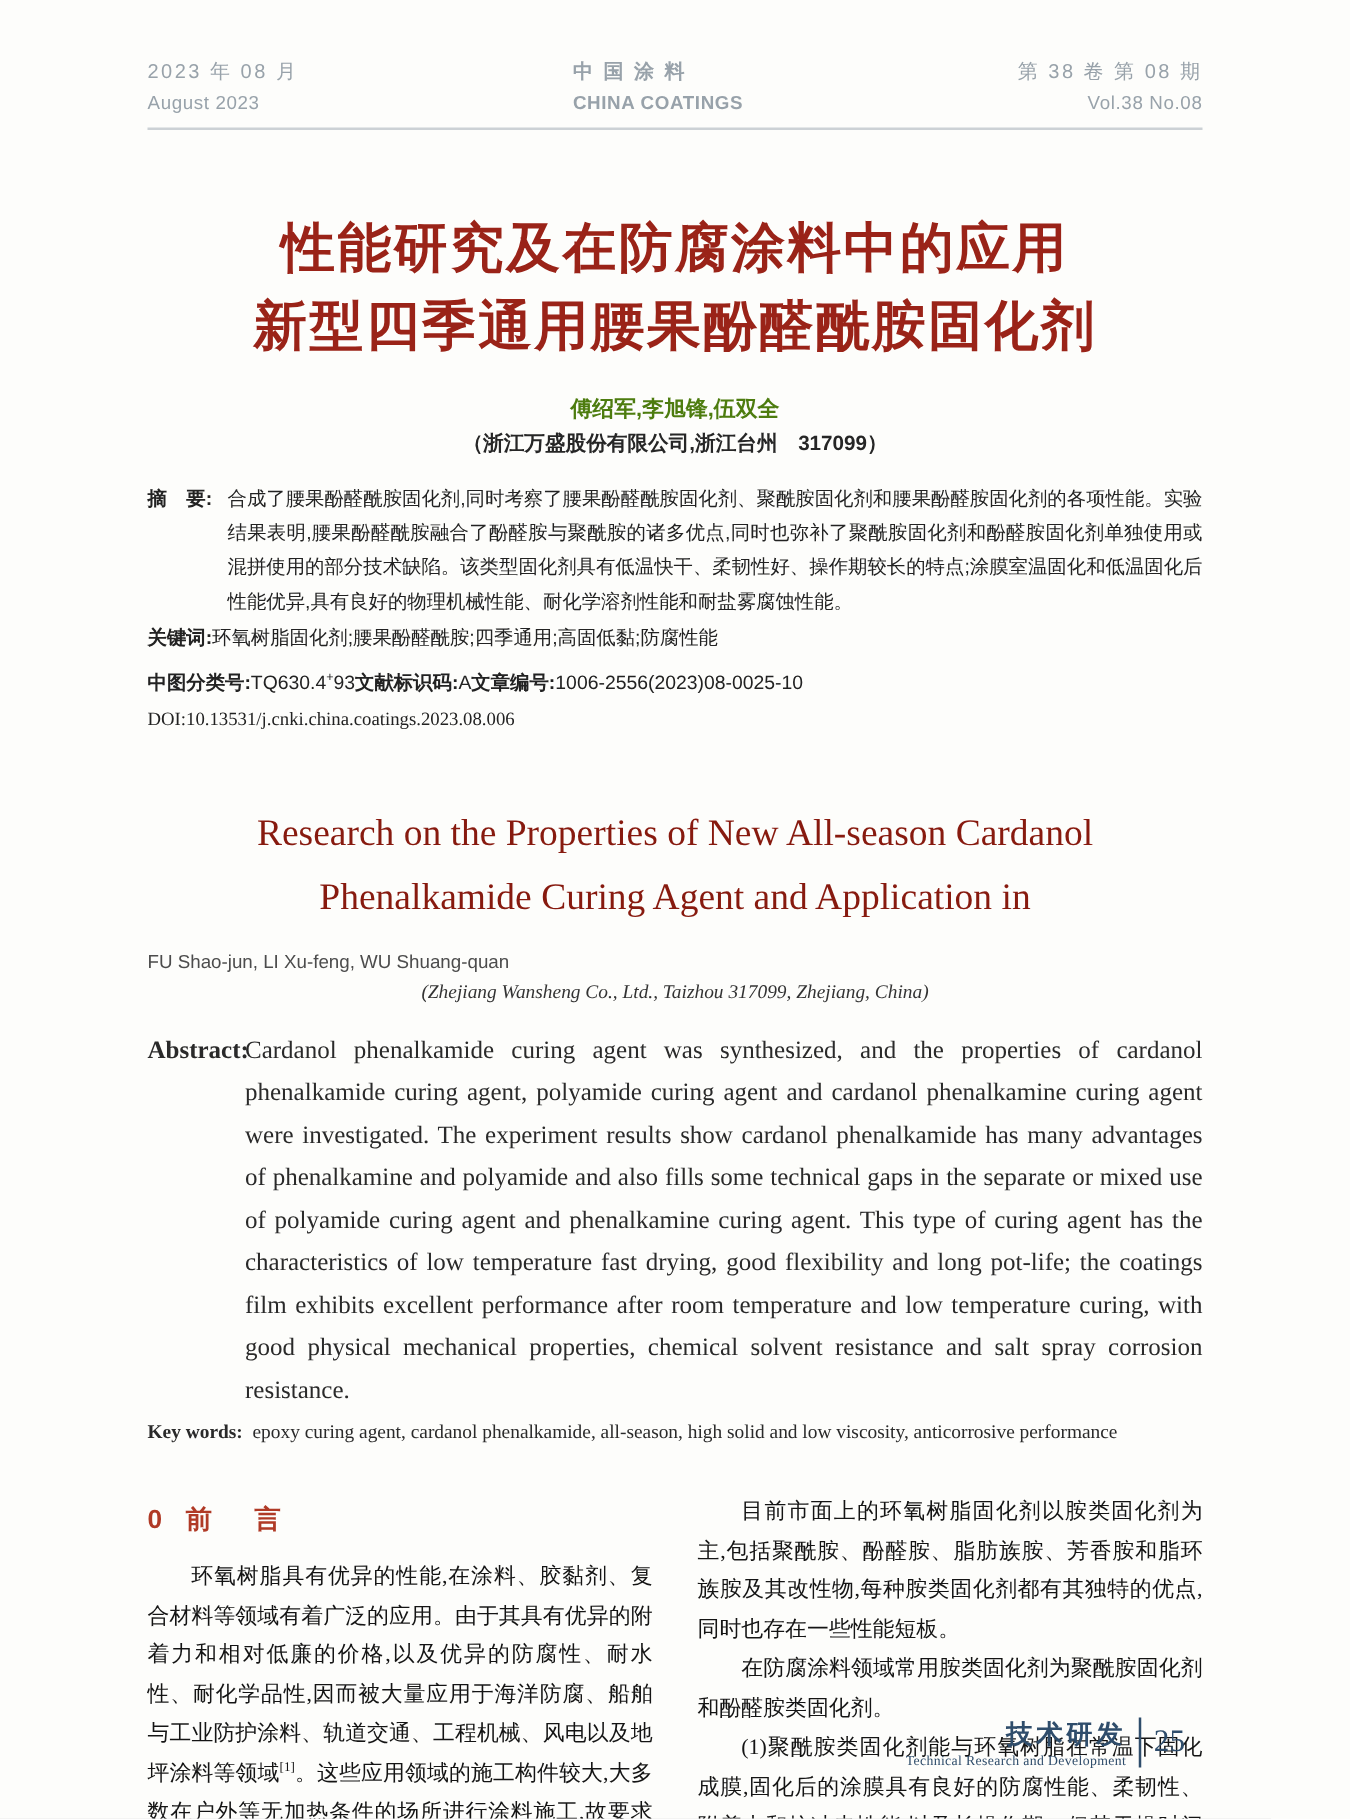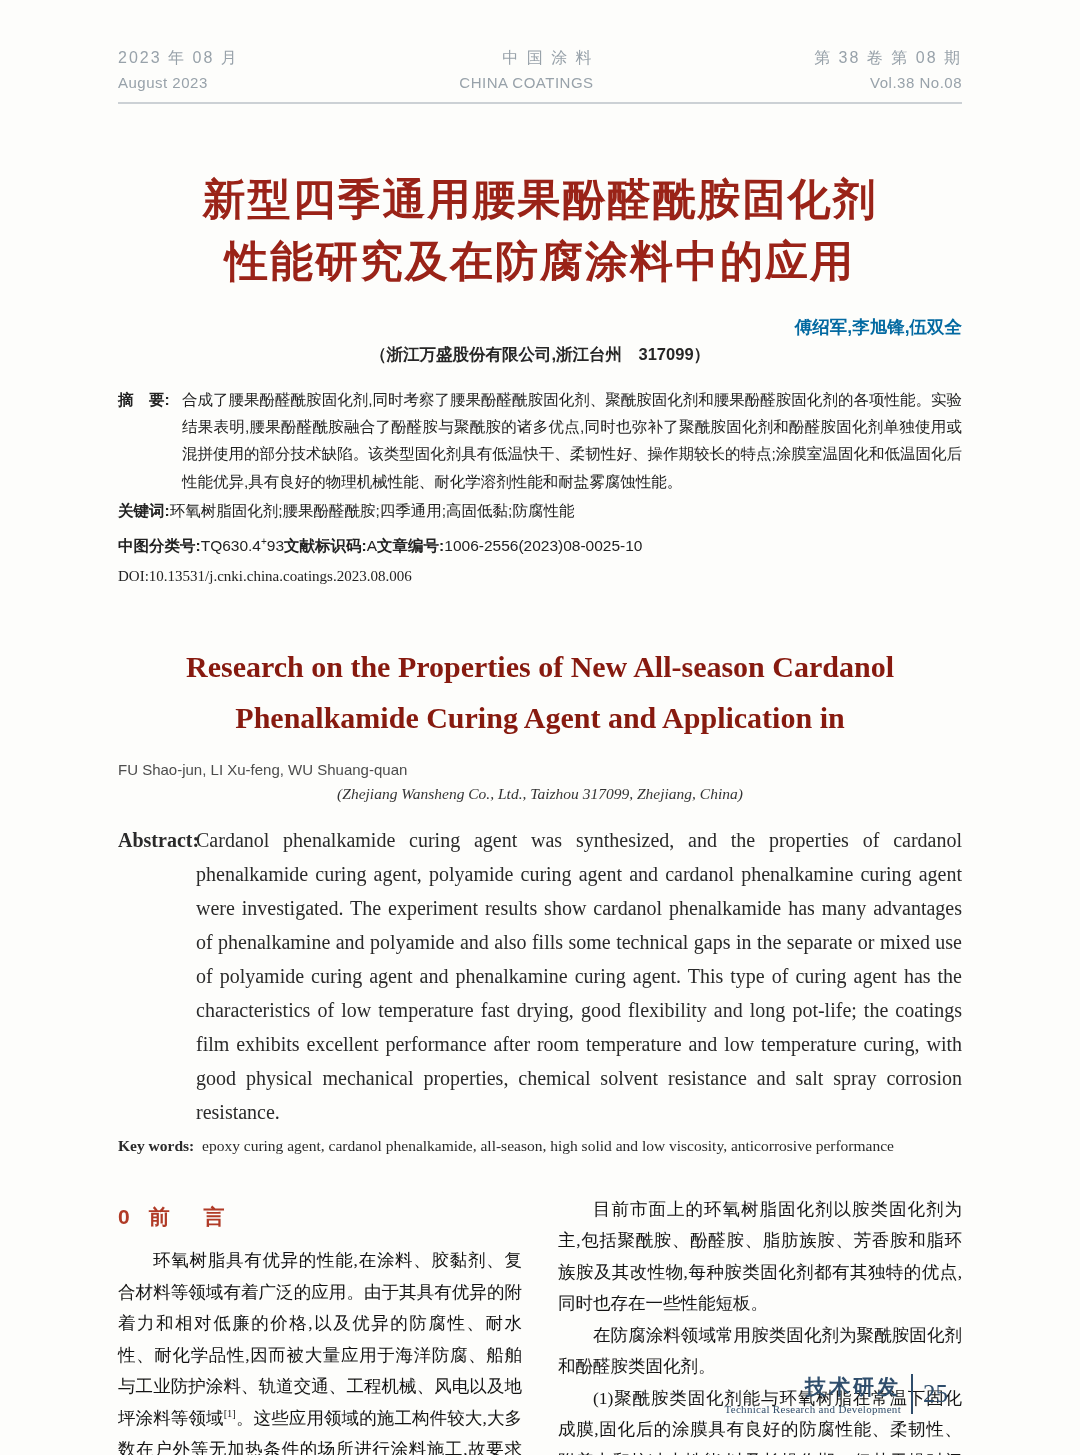--- a/index.html
+++ b/index.html
@@ -10,43 +10,43 @@
     background:#fdfdfb;
     box-sizing:border-box;
     padding:0 118px;
     overflow:hidden;
     font-family:"Liberation Sans",sans-serif;
     color:#1c1c1c;
   }
   
   .hdr{display:flex;justify-content:space-between;align-items:flex-end;
        padding-top:46px;color:#98a2aa;font-size:16px;line-height:1.55;}
-  .hdr-col.center{text-align:right;}
+  .hdr-col.center{text-align:left;font-weight:bold;}
   .hdr-col.right{text-align:right;}
   .hdr .zh{letter-spacing:2px;}
   .hdr .en{font-size:15px;letter-spacing:.5px;}
   .hdr-rule{border-bottom:2px solid #ccd1d5;margin-top:8px;}
   
   .title-zh{margin:64px 0 0;text-align:center;color:#9a2318;
             font-size:43px;font-weight:bold;line-height:1.45;letter-spacing:2px;}
   .title-zh .tl{display:block;}
-  .authors-zh{margin-top:22px;text-align:right;font-size:17.5px;font-weight:600;color:#0369a1;}
+  .authors-zh{margin-top:22px;text-align:center;font-size:17.5px;font-weight:600;color:#4d7c0f;}
   .affil-zh{margin-top:5px;text-align:center;font-size:16.5px;font-weight:600;color:#262626;}
   .abs-zh{margin:20px 0 0;font-size:15.5px;line-height:1.76;text-align:justify;color:#222;
           padding-left:64px;text-indent:-64px;}
   .abs-zh .lbl{display:inline-block;width:64px;text-indent:0;font-weight:bold;}
   .kw-zh{margin:2px 0 0;font-size:15.5px;line-height:1.76;color:#222;}
   .kw-zh .lbl{font-weight:bold;margin-top:39px;}
   .meta-row{display:flex;justify-content:flex-start;margin-top:12px;font-size:15.5px;color:#222;}
   .meta-row .lbl{font-weight:bold;}
   .meta-row sup{font-size:10px;}
   .doi{margin-top:11px;font-family:"Liberation Serif",serif;font-size:15px;color:#222;}
   
   .title-en{margin:56px 0 0;text-align:center;color:#871a0f;
-            font-family:"Liberation Serif",serif;font-size:30px;font-weight:bold;line-height:1.7;}
+            font-family:"Liberation Serif",serif;font-size:30px;font-weight:normal;line-height:1.7;}
   .title-en .tl{display:block;}
   .authors-en{margin-top:18px;font-size:15px;color:#4c4c4c;}
   .affil-en{margin-top:7px;text-align:center;font-family:"Liberation Serif",serif;
             font-style:italic;font-size:15.5px;color:#333;}
   
   .abs-en{margin:20px 0 0;font-family:"Liberation Serif",serif;font-size:20px;line-height:1.7;
           text-align:justify;color:#2a2a2a;padding-left:78px;text-indent:-78px;}
   .abs-en .lbl{display:inline-block;width:78px;text-indent:0;font-weight:bold;}
   .kw-en{margin:4px 0 0;font-family:"Liberation Serif",serif;font-size:15.5px;line-height:1.7;
          color:#2a2a2a;padding-left:84px;text-indent:-84px;}
@@ -87,22 +87,22 @@
       <div class="en">CHINA COATINGS</div>
     </div>
     <div class="hdr-col right">
       <div class="zh">第 38 卷  第 08 期</div>
       <div class="en">Vol.38  No.08</div>
     </div>
   </header>
   <div class="hdr-rule"></div>
 
   <h1 class="title-zh">
+    <span class="tl">性能研究及在防腐涂料中的应用</span>
     <span class="tl">新型四季通用腰果酚醛酰胺固化剂</span>
-    <span class="tl">性能研究及在防腐涂料中的应用</span>
   </h1>
   <div class="authors-zh">傅绍军,李旭锋,伍双全</div>
   <div class="affil-zh">（浙江万盛股份有限公司,浙江台州　317099）</div>
 
   <p class="abs-zh"><span class="lbl">摘　要:</span><span>合成了腰果酚醛酰胺固化剂,同时考察了腰果酚醛酰胺固化剂、聚酰胺固化剂和腰果酚醛胺固化剂的各项性能。实验结果表明,腰果酚醛酰胺融合了酚醛胺与聚酰胺的诸多优点,同时也弥补了聚酰胺固化剂和酚醛胺固化剂单独使用或混拼使用的部分技术缺陷。该类型固化剂具有低温快干、柔韧性好、操作期较长的特点;涂膜室温固化和低温固化后性能优异,具有良好的物理机械性能、耐化学溶剂性能和耐盐雾腐蚀性能。</span></p>
 
   <p class="kw-zh"><span class="lbl">关键词:</span><span>环氧树脂固化剂;腰果酚醛酰胺;四季通用;高固低黏;防腐性能</span></p>
 
   <div class="meta-row">
     <span class="meta-item"><span class="lbl">中图分类号:</span><span>TQ630.4</span><sup>+</sup><span>93</span></span>

